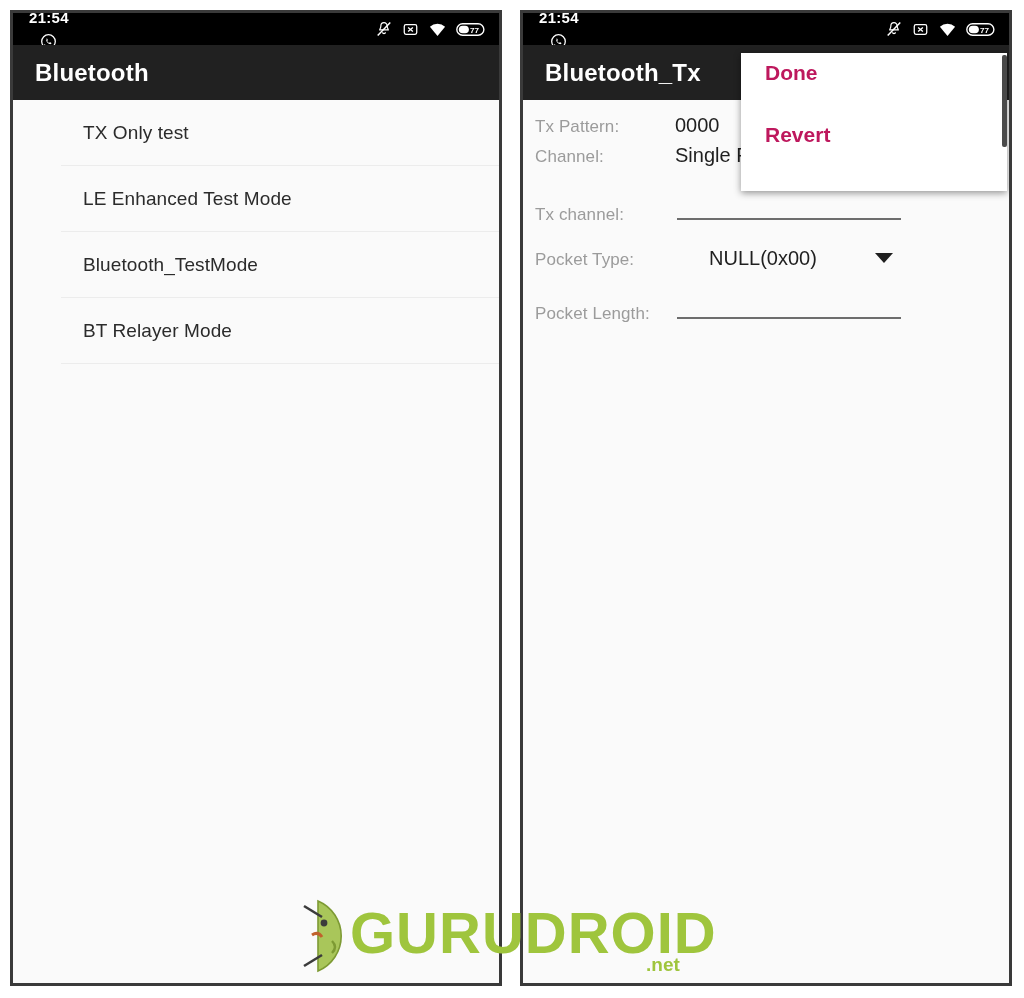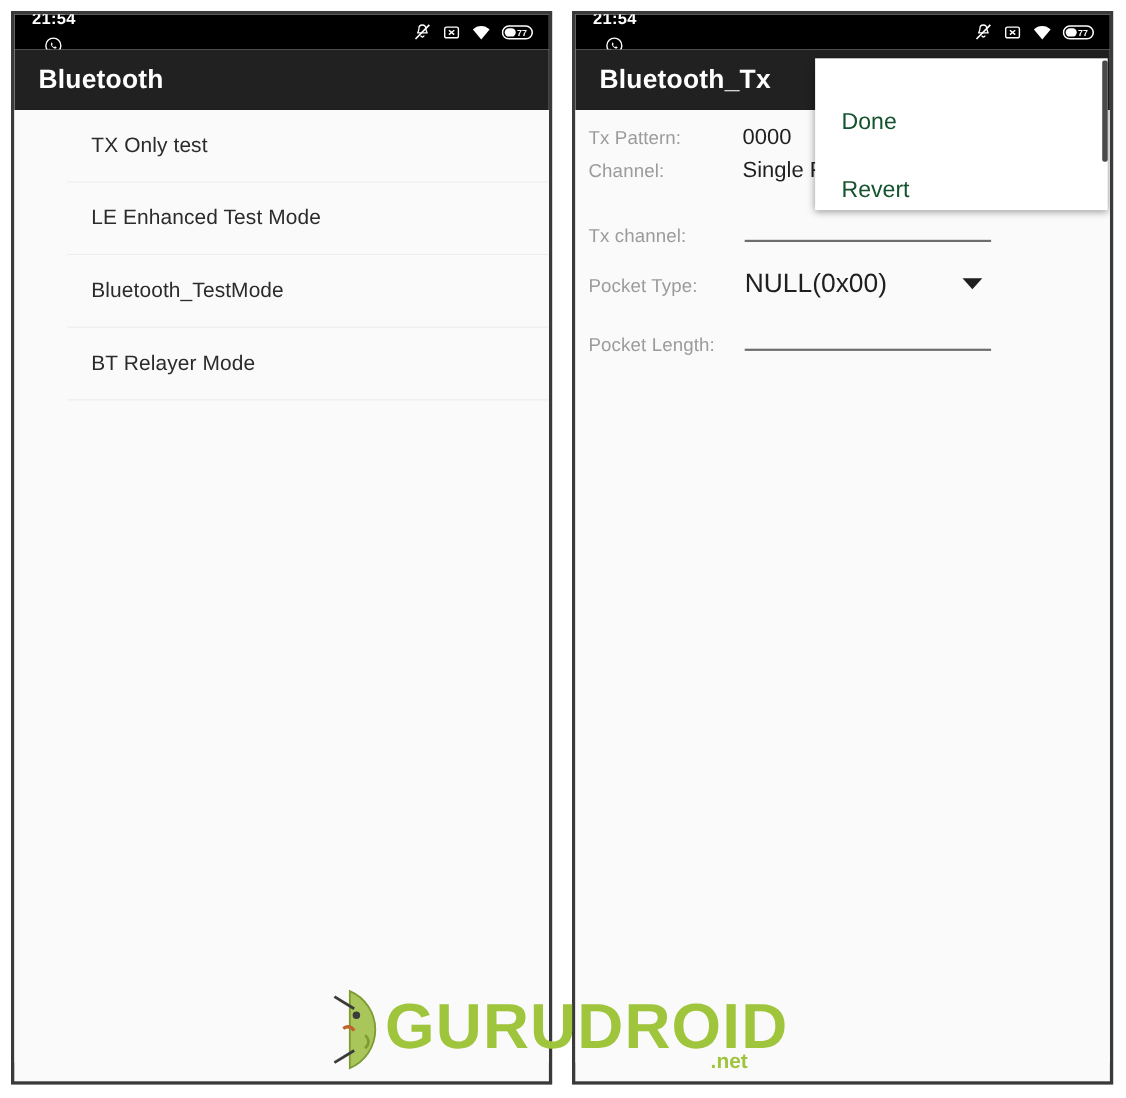--- a/index.html
+++ b/index.html
@@ -139,22 +139,23 @@
   .f-spinner {
     flex: 1;
     position: relative;
     height: 30px;
     margin-left: 2px;
     margin-right: 92px;
     display: flex;
     align-items: center;
   }
   .f-spinner-text {
-    font-size: 24px;
+    font-size: 20px;
     color: #1f1f1f;
+    margin-left: 32px;
   }
   .caret {
     position: absolute;
     right: 8px;
     top: 10px;
     width: 0; height: 0;
     border-left: 9px solid transparent;
     border-right: 9px solid transparent;
     border-top: 10px solid #1f1f1f;
   }
@@ -167,25 +168,26 @@
     width: 266px;
     background: #ffffff;
     box-shadow: 0 2px 7px rgba(0,0,0,.42);
     z-index: 40;
     padding: 8px 0 6px 0;
     box-sizing: border-box;
   }
   .popup-item {
     height: 62px;
     display: flex;
-    align-items: flex-end;
+    align-items: flex-start;
     padding-left: 24px;
     font-size: 21px;
-    color: #14532d;
-    box-sizing: border-box;
+    color: #be185d;
+    box-sizing: border-box;
+    font-weight: bold;
   }
   .popup-scroll {
     position: absolute;
     right: 0px;
     top: 2px;
     width: 5px;
     height: 92px;
     background: #4a4a4a;
     border-radius: 2px;
   }

